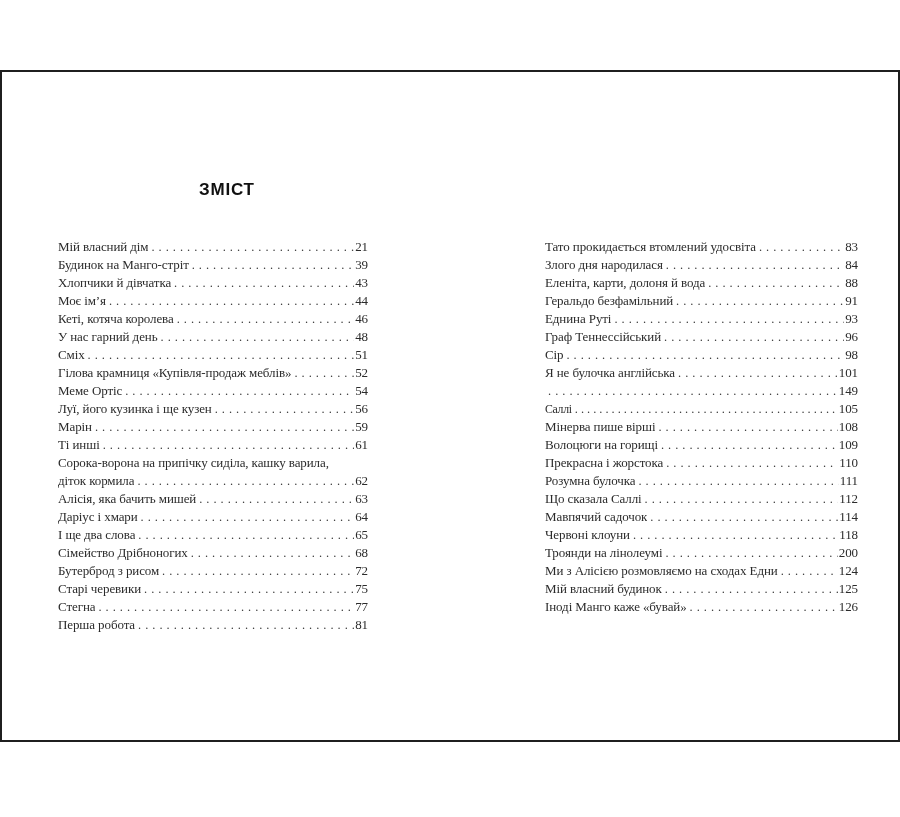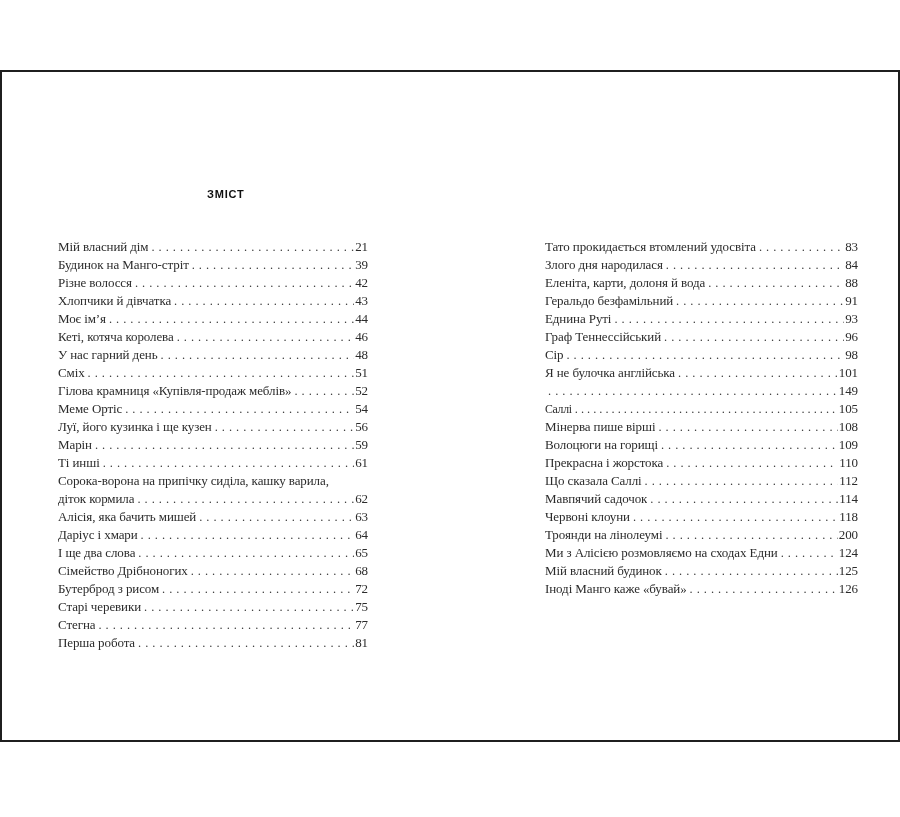--- a/index.html
+++ b/index.html
@@ -21,23 +21,23 @@
     top: 70px;
     width: 896px;
     height: 668px;
     border: 2px solid #1f1f1f;
     background: #ffffff;
   }
   .title {
     position: absolute;
     left: 197px;
     top: 108px;
-    margin: 8px;
+    margin: 0;
     font-family: "Liberation Sans", sans-serif;
-    font-size: 11px;
+    font-size: 17px;
     font-weight: 700;
     letter-spacing: 0.8px;
     color: #101010;
   }
   .col {
     position: absolute;
     top: 166px;
     left: 56px;
     width: 310px;
   }
@@ -97,25 +97,20 @@
     <span class="label">Мій власний дім</span>
     <span class="dots"></span>
     <span class="pnum">21</span>
   </div>
         <div class="toc-row">
     <span class="label">Будинок на Манго-стріт</span>
     <span class="dots"></span>
     <span class="pnum">39</span>
   </div>
         <div class="toc-row">
-    <span class="label">Різне волосся</span>
-    <span class="dots"></span>
-    <span class="pnum">42</span>
-  </div>
-        <div class="toc-row">
     <span class="label">Хлопчики й дівчатка</span>
     <span class="dots"></span>
     <span class="pnum">43</span>
   </div>
         <div class="toc-row">
     <span class="label">Моє ім’я</span>
     <span class="dots"></span>
     <span class="pnum">44</span>
   </div>
         <div class="toc-row">
@@ -267,20 +262,25 @@
     <span class="label">Волоцюги на горищі</span>
     <span class="dots"></span>
     <span class="pnum">109</span>
   </div>
         <div class="toc-row">
     <span class="label">Прекрасна і жорстока</span>
     <span class="dots"></span>
     <span class="pnum">110</span>
   </div>
         <div class="toc-row">
+    <span class="label">Розумна булочка</span>
+    <span class="dots"></span>
+    <span class="pnum">111</span>
+  </div>
+        <div class="toc-row">
     <span class="label">Що сказала Саллі</span>
     <span class="dots"></span>
     <span class="pnum">112</span>
   </div>
         <div class="toc-row">
     <span class="label">Мавпячий садочок</span>
     <span class="dots"></span>
     <span class="pnum">114</span>
   </div>
         <div class="toc-row">

